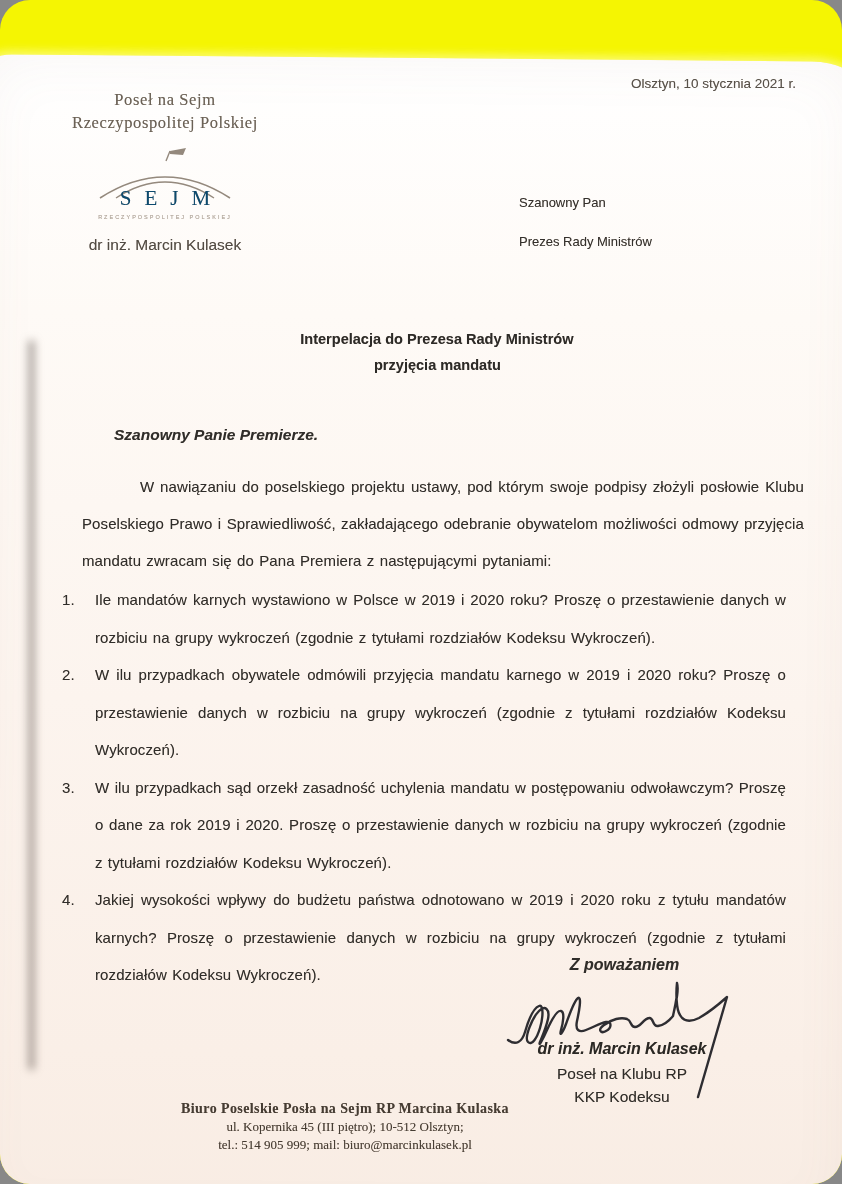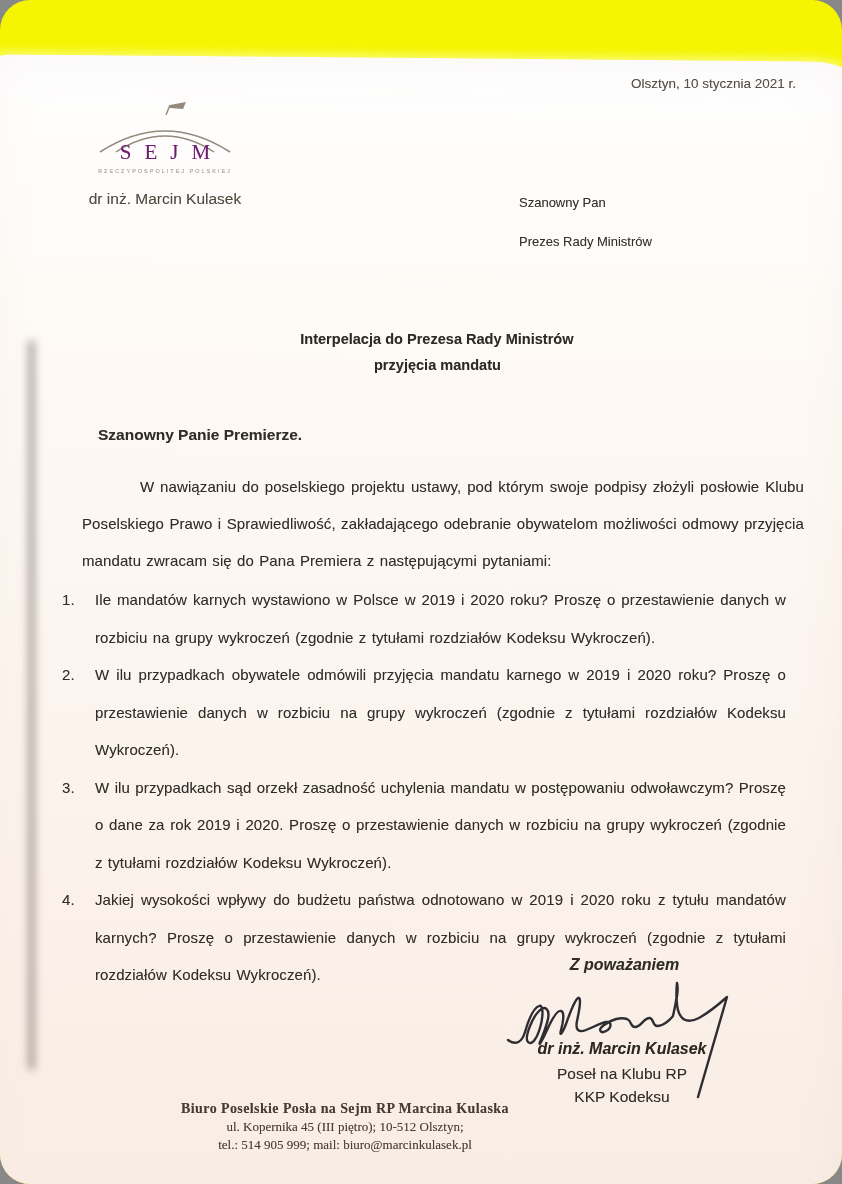--- a/index.html
+++ b/index.html
@@ -21,31 +21,31 @@
   }
   .content{position:absolute;inset:0;}
   .content *{text-shadow:0 0 0.5px rgba(90,62,40,0.35);}
 
   .date{position:absolute;top:76px;right:46px;font-size:13.5px;color:#57514a;}
 
   .sender{position:absolute;top:88px;left:52px;width:226px;text-align:center;}
   .sender-office{font-family:"Liberation Serif",serif;font-size:16.5px;line-height:23px;color:#6a6156;letter-spacing:0.6px;}
   .logo{margin-top:14px;}
   .logo svg{display:block;margin:0 auto;}
-  .logo-text{font-family:"Liberation Serif",serif;font-size:21px;letter-spacing:13px;text-indent:13px;color:#701a75;margin-top:-14px;}
+  .logo-text{font-family:"Liberation Serif",serif;font-size:21px;letter-spacing:13px;text-indent:13px;color:#0c4a6e;margin-top:-14px;}
   .logo-caption{font-size:5.5px;letter-spacing:2px;color:#b5aba0;margin-top:3px;}
   .sender-name{margin-top:16px;font-size:15.5px;color:#514b44;}
 
   .addressee{position:absolute;top:184px;left:519px;font-size:13px;line-height:38.5px;color:#33302c;}
   .addressee .bold{font-weight:bold;}
 
   .subject{position:absolute;top:326px;left:0;width:842px;text-align:center;font-weight:bold;font-size:15px;line-height:25.5px;color:#2c2a27;margin-left:16px;}
   .subject .sline{display:inline-block;white-space:nowrap;transform:scaleX(0.97);transform-origin:50% 50%;}
 
-  .greeting{position:absolute;top:426px;left:98px;font-weight:bold;font-size:15.5px;}
+  .greeting{position:absolute;top:426px;left:114px;font-style:italic;font-weight:bold;font-size:15.5px;}
 
   .intro{
     position:absolute;top:468px;left:62px;width:722px;
     font-size:15px;line-height:37px;text-align:justify;text-indent:58px;
     word-spacing:1px;letter-spacing:0.1px;margin-left:20px;
   }
 
   .qlist{position:absolute;top:581px;left:62px;width:724px;font-size:15px;line-height:37.5px;letter-spacing:0.1px;}
   .q{display:flex;align-items:flex-start;}
   .qno{width:33px;flex:0 0 33px;}
@@ -68,20 +68,24 @@
 
 <div class="page">
   <div class="paper"></div>
   <div class="edge-shadow-left"></div>
 
   <div class="content">
 
     <div class="date">Olsztyn, 10 stycznia 2021 r.</div>
 
     <div class="sender">
+      <div class="sender-office">
+        <div>Poseł na Sejm</div>
+        <div>Rzeczypospolitej Polskiej</div>
+      </div>
       <div class="logo">
         <svg width="150" height="52" viewBox="0 0 150 52">
           <path d="M10 50 Q75 8 140 50" fill="none" stroke="#94897d" stroke-width="1.6"></path>
           <path d="M26 50 Q75 18 124 50" fill="none" stroke="#94897d" stroke-width="1.4"></path>
           <path d="M76 13 L80 3" fill="none" stroke="#94897d" stroke-width="1.4"></path>
           <path d="M80 3 l16 -3 l-3 7 l-13 -1 z" fill="#94897d"></path>
         </svg>
         <div class="logo-text">SEJM</div>
         <div class="logo-caption">RZECZYPOSPOLITEJ POLSKIEJ</div>
       </div>

